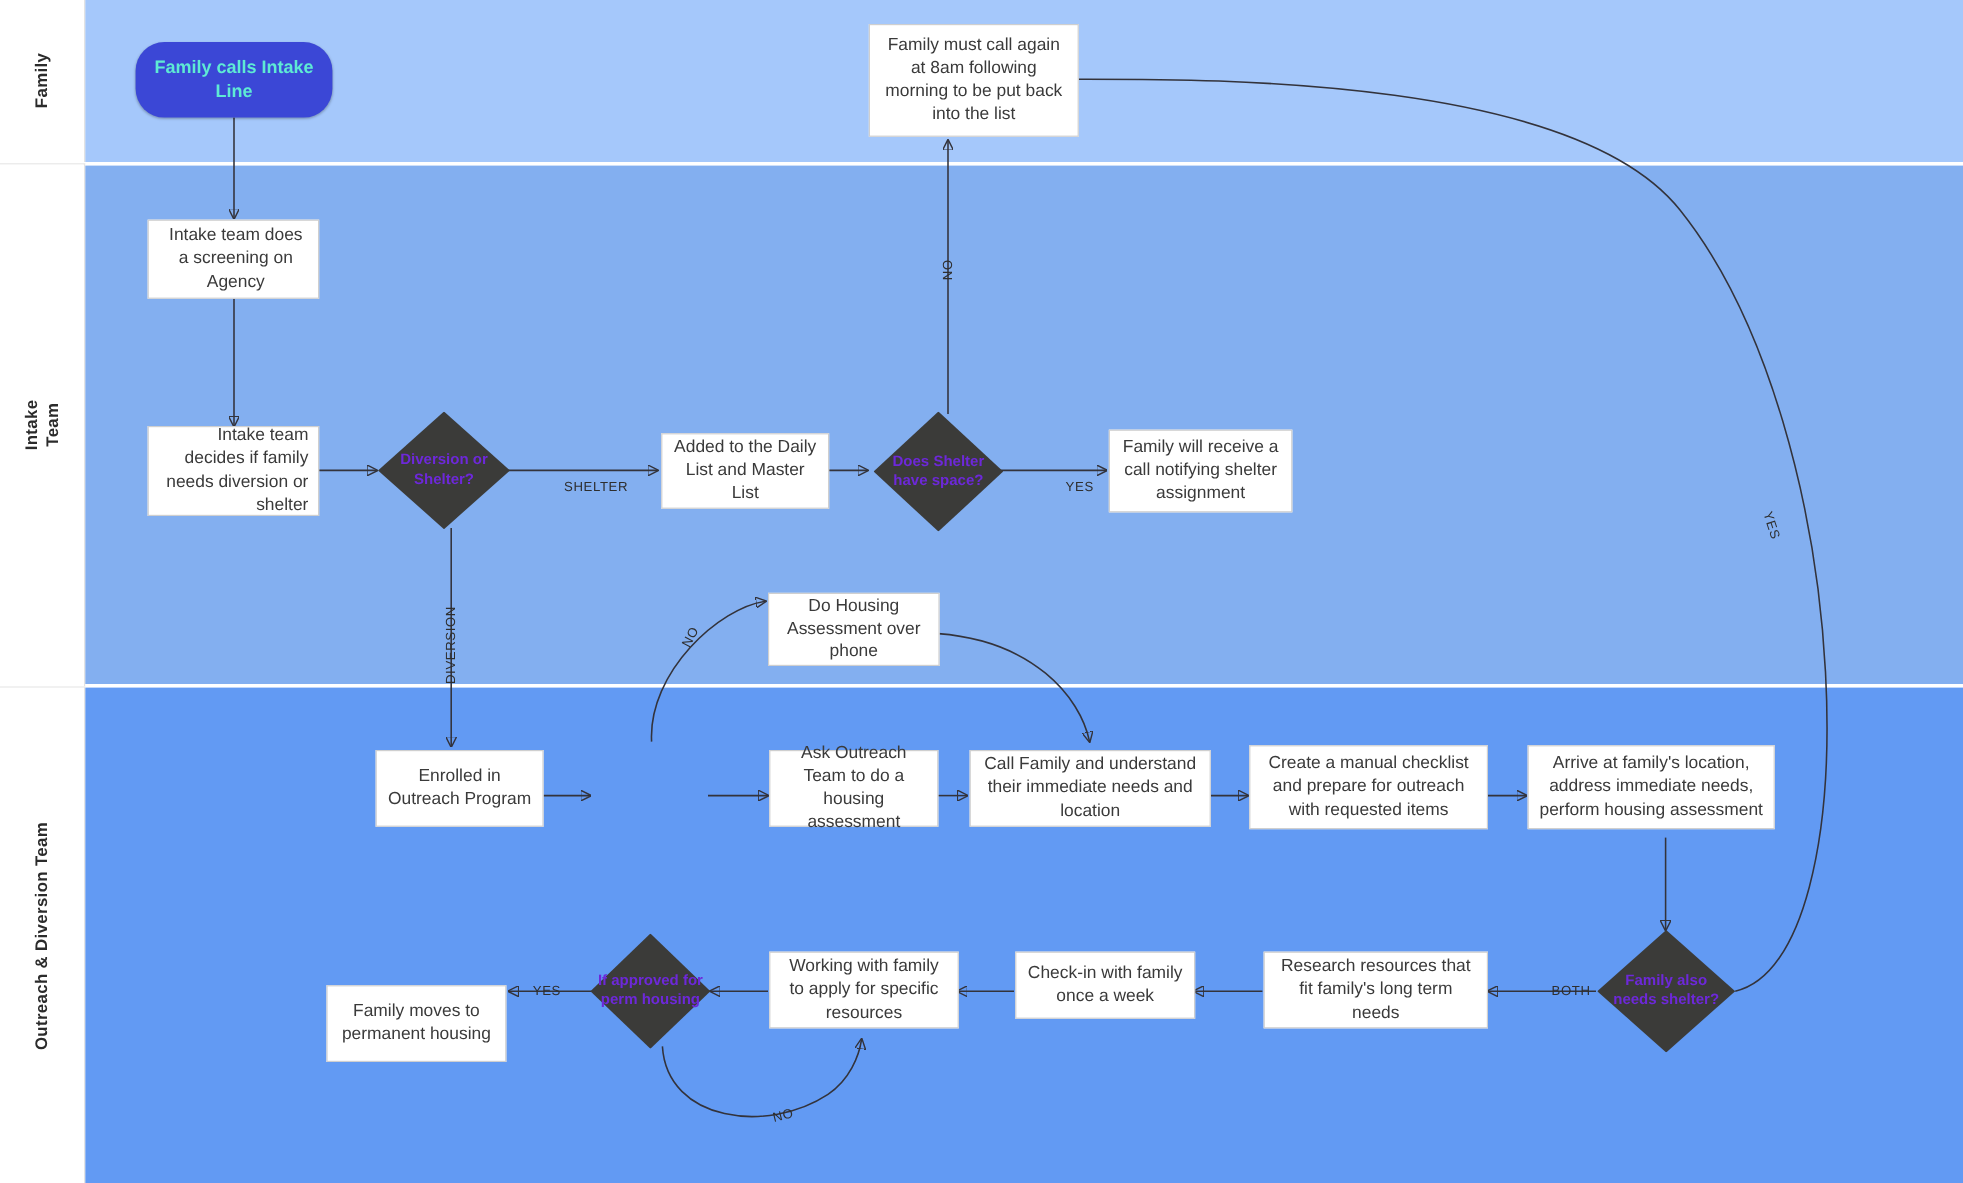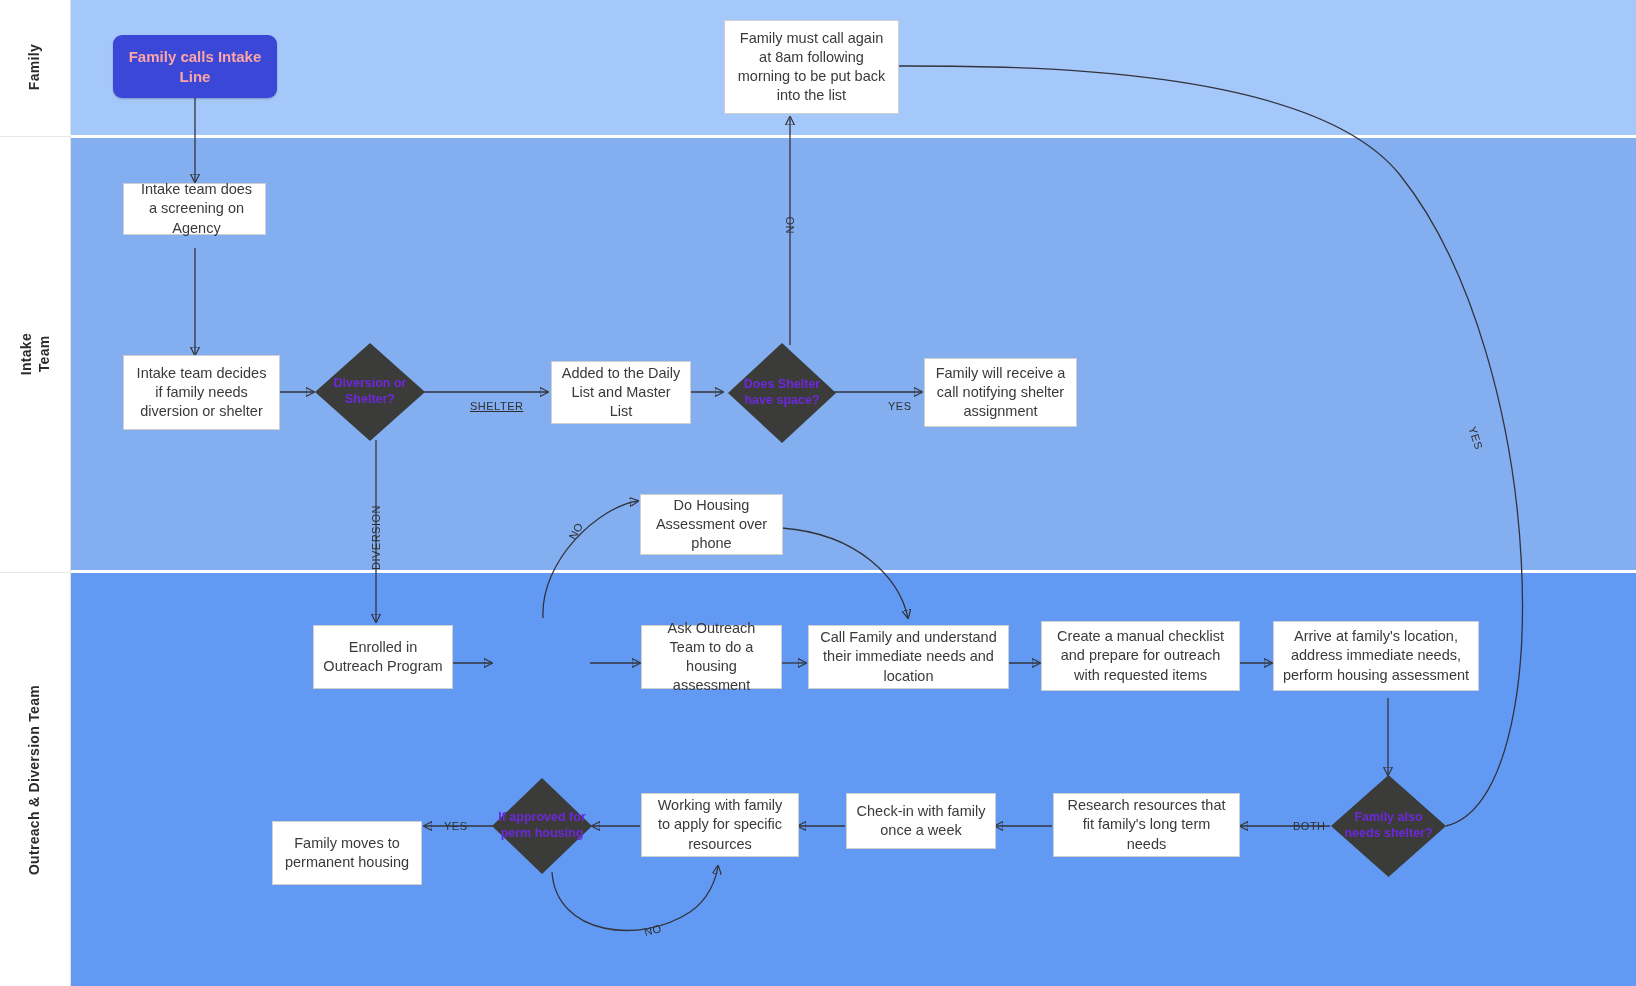--- a/index.html
+++ b/index.html
@@ -14,21 +14,21 @@
       border-right:1px solid #e3e3e3;}
   .lane-label span{writing-mode:vertical-rl;transform:rotate(180deg);
       font-size:14px;font-weight:bold;color:#2b2b2b;letter-spacing:.3px;text-align:center;
       line-height:1.25;}
 
   
   .node{position:absolute;box-sizing:border-box;display:flex;align-items:center;
         justify-content:center;text-align:center;z-index:5;}
   .proc{background:#ffffff;border:1px solid #cfcfcf;color:#3a3a3a;font-size:14.5px;
         line-height:1.32;padding:6px 8px;}
-  .start{background:#3b47d6;color:#fca5a5;border-radius:9px;font-weight:bold;
+  .start{background:#3b47d6;color:#5eead4;border-radius:24px;font-weight:bold;
          font-size:15px;line-height:1.3;padding:6px 10px;box-shadow:0 1px 2px rgba(0,0,0,.25);}
   .dec{background:transparent;color:#6d28d9;font-weight:bold;font-size:12.5px;line-height:1.25;}
   .dec .dia{position:absolute;inset:0;background:#3b3b39;
         clip-path:polygon(50% 0%,100% 50%,50% 100%,0% 50%);}
   .dec .txt{position:relative;z-index:2;padding:0 6px;}
 
   
   .elab{position:absolute;font-size:11px;color:#2e2e2e;letter-spacing:.5px;z-index:6;
         background:transparent;white-space:nowrap;}
   .elab.vert{writing-mode:vertical-rl;transform:rotate(180deg);}
@@ -118,25 +118,25 @@
   </svg>
 
   <div class="node start" style="left:113px;top:35px;width:164px;height:63px;">
     <span>Family calls Intake Line</span>
   </div>
 
   <div class="node proc" style="left:724px;top:20px;width:175px;height:94px;">
     <span>Family must call again at 8am following morning to be put back into the list</span>
   </div>
 
-  <div class="node proc" style="left:123px;top:183px;width:143px;height:52px;padding-left:12px;">
+  <div class="node proc" style="left:123px;top:183px;width:143px;height:66px;padding-left:12px;">
     <span>Intake team does a screening on Agency</span>
   </div>
 
-  <div class="node proc" style="left:123px;top:355px;width:157px;height:75px;">
+  <div class="node proc" style="left:123px;top:355px;width:143px;height:75px;text-align:right;">
     <span>Intake team decides if family needs diversion or shelter</span>
   </div>
 
   <div class="node dec" style="left:315px;top:343px;width:110px;height:98px;">
     <div class="dia"></div>
     <div class="txt">Diversion or Shelter?</div>
   </div>
 
   <div class="node proc" style="left:551px;top:361px;width:140px;height:63px;">
     <span>Added to the Daily List and Master List</span>
@@ -195,21 +195,21 @@
 
   <div class="node dec" style="left:492px;top:778px;width:100px;height:96px;">
     <div class="dia"></div>
     <div class="txt">If approved for perm housing</div>
   </div>
 
   <div class="node proc" style="left:272px;top:793px;width:150px;height:64px;margin-top:28px;">
     <span>Family moves to permanent housing</span>
   </div>
 
-  <div class="elab" style="left:470px;top:400px;text-decoration:underline;">SHELTER</div>
+  <div class="elab" style="left:470px;top:400px;">SHELTER</div>
 
   <div class="elab vert" style="left:370px;top:505px;">DIVERSION</div>
 
   <div class="elab" style="left:888px;top:400px;">YES</div>
 
   <div class="elab vert" style="left:784px;top:216px;">NO</div>
 
   <div class="elab" style="left:567px;top:525px;transform:rotate(-62deg);">NO</div>
 
   <div class="elab" style="left:1293px;top:820px;">BOTH</div>

